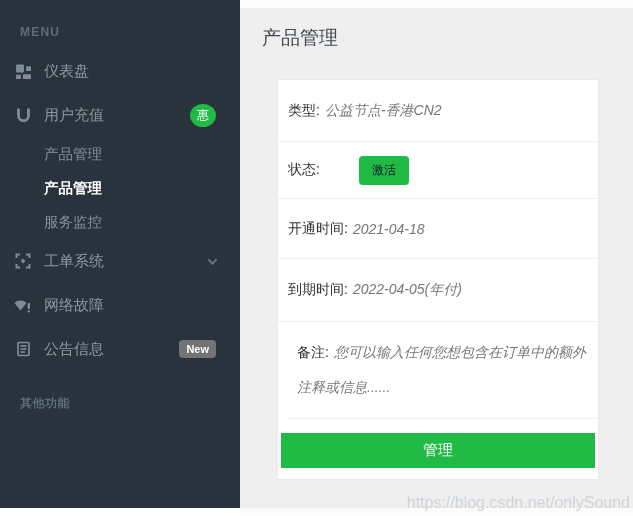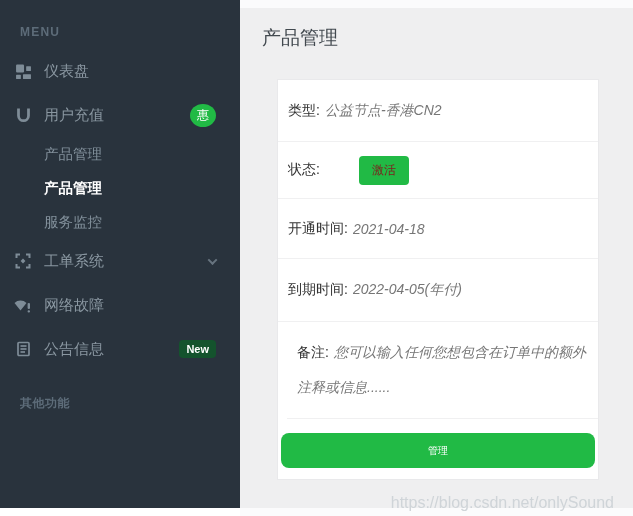--- a/index.html
+++ b/index.html
@@ -17,21 +17,21 @@
   .nav-item .icon-box { width:18px; height:18px; margin-right:12px;
     display:flex; align-items:center; justify-content:center; flex:0 0 18px; }
   .nav-label { flex:1; white-space:nowrap; }
   .nav-item.active-parent .nav-label { color:#ffffff; font-weight:bold; }
   .sub-item { height:34px; display:flex; align-items:center; padding-left:44px;
     color:#82909b; font-size:14.5px; cursor:pointer; }
   .sub-item.active { color:#ffffff; font-weight:bold; }
   .badge-round { margin-left:auto; width:26px; height:23px; border-radius:50%;
     background:#21ba45; color:#fff; font-size:12px; display:flex;
     align-items:center; justify-content:center; }
-  .badge-pill { margin-left:auto; background:#14532d; color:#fff; font-size:11px;
+  .badge-pill { margin-left:auto; background:#737373; color:#fff; font-size:11px;
     font-weight:bold; padding:3px 7px; border-radius:4px; }
   .chevron { width:7px; height:7px; border-right:2px solid #67747f;
     border-bottom:2px solid #67747f; margin-left:auto; }
   .chevron.down { transform:rotate(45deg) translate(-1px,-1px); }
   .chevron.up { transform:rotate(-135deg) translate(-1px,-1px); }
   .other-header { padding:24px 0 0 20px; height:40px; font-size:12px;
     font-weight:bold; color:#5d6c79; letter-spacing:0.5px; }
   .partial-item { position:absolute; left:14px; top:513px; width:110px; height:8px;
     opacity:.85; display:flex; }
   .partial-item .p-icon { width:13px; height:8px; background:#7e8c97; margin-right:17px; }
@@ -50,27 +50,27 @@
   .row { display:flex; align-items:center; padding:0 10px;
     border-bottom:1px solid #f0f0f1; font-size:14px; }
   .row-type   { height:62px; }
   .row-status { height:57px;gap:28px; }
   .row-open   { height:60px; }
   .row-expire { height:63px; }
   .row-note   { display:block; padding:13px 12px 13px 10px; line-height:35px;
     border-bottom:1px solid #f0f0f1; font-size:14px;margin-left:9px; }
   .lbl { font-weight:normal; color:#333333; margin-right:5px; white-space:nowrap; }
   .val { color:#767676;font-style:italic; }
-  .status-badge { background:#21ba45; color:#7f1d1d; border-radius:4px;
+  .status-badge { background:#21ba45; color:#0f172a; border-radius:4px;
     padding:6px 13px; font-size:12px; margin-left:6px; }
   .btn-area { padding:14px 3px 11px 3px; }
   .manage-btn { display:block; width:100%; height:35px; background:#21ba45;
-    color:#fff; border:none; border-radius:8px; font-size:10px; cursor:pointer;
+    color:#fff; border:none; border-radius:0; font-size:15px; cursor:pointer;
     font-family:inherit; }
-  .watermark { position:absolute; right:19px; top:486px; font-size:16px;
+  .watermark { position:absolute; right:3px; top:486px; font-size:16px;
     color:#cfd4d8; white-space:nowrap; }
 </style>
 </head>
 <body>
 
 <div class="app">
 
   <nav class="sidebar">
     <div class="menu-header">MENU</div>
 

